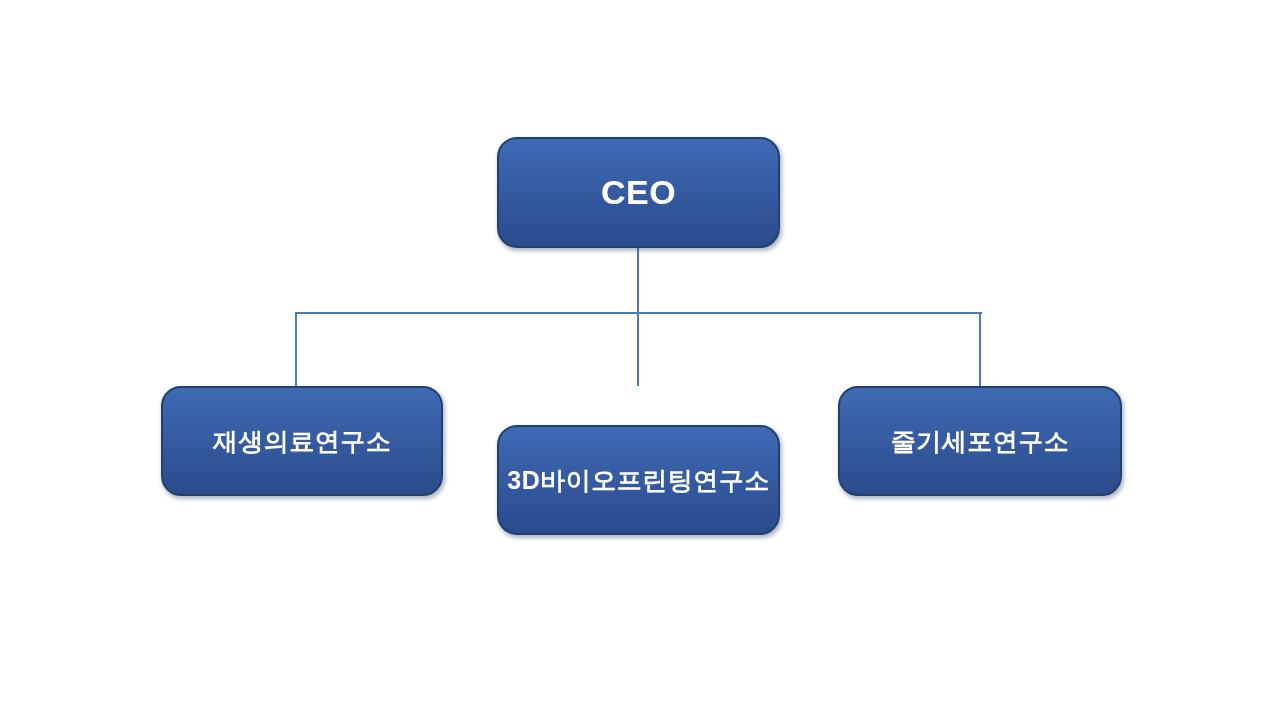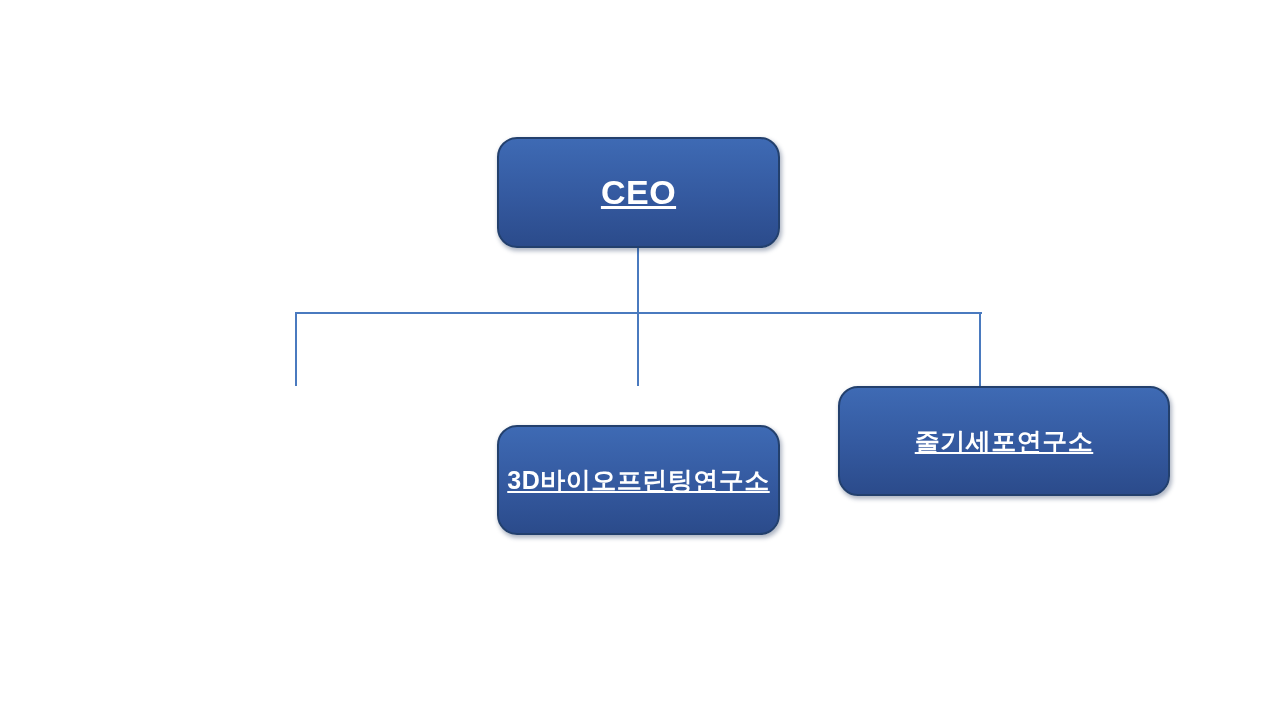--- a/index.html
+++ b/index.html
@@ -29,41 +29,40 @@
       align-items: center;
       justify-content: center;
       text-align: center;
       color: var(--text, #ffffff);
       font-weight: bold;
     }
     .org-node .node-label {
       padding: 0 6px;
       line-height: 1.15;
       letter-spacing: 0.5px;
-      text-decoration: underline;
     }
     .node-root {
       left: 497px; top: 137px;
       width: 283px; height: 111px;
       font-size: 34px;
     }
     .node-child-0 {
       left: 161px; top: 386px;
       width: 282px; height: 110px;
       font-size: 25px;
     }
     .node-child-1 {
       left: 497px; top: 386px;
       width: 283px; height: 110px;
       font-size: 25px;
       margin-top: 39px;
     }
     .node-child-2 {
       left: 838px; top: 386px;
-      width: 332px; height: 110px;
+      width: 284px; height: 110px;
       font-size: 25px;
     }
     .connector {
       position: absolute;
       background: var(--connector, #4a7abf);
     }
     .conn-root-stem   { left: 637px; top: 248px; width: 2px;  height: 65px; }
     .conn-horizontal  { left: 295px; top: 312px; width: 687px; height: 2px; }
     .conn-child-0     { left: 295px; top: 313px; width: 2px;  height: 73px; }
     .conn-child-1     { left: 637px; top: 313px; width: 2px;  height: 73px; }
@@ -77,20 +76,23 @@
   <div class="connector conn-root-stem"></div>
   <div class="connector conn-horizontal"></div>
   <div class="connector conn-child-0"></div>
   <div class="connector conn-child-1"></div>
   <div class="connector conn-child-2"></div>
 
   <div class="org-node node-root">
     <span class="node-label">CEO</span>
   </div>
 
+  <div class="org-node node-child-0">
+    <span class="node-label">재생의료연구소</span>
+  </div>
 
   <div class="org-node node-child-1">
     <span class="node-label">3D바이오프린팅연구소</span>
   </div>
 
   <div class="org-node node-child-2">
     <span class="node-label">줄기세포연구소</span>
   </div>
 
 </div>

